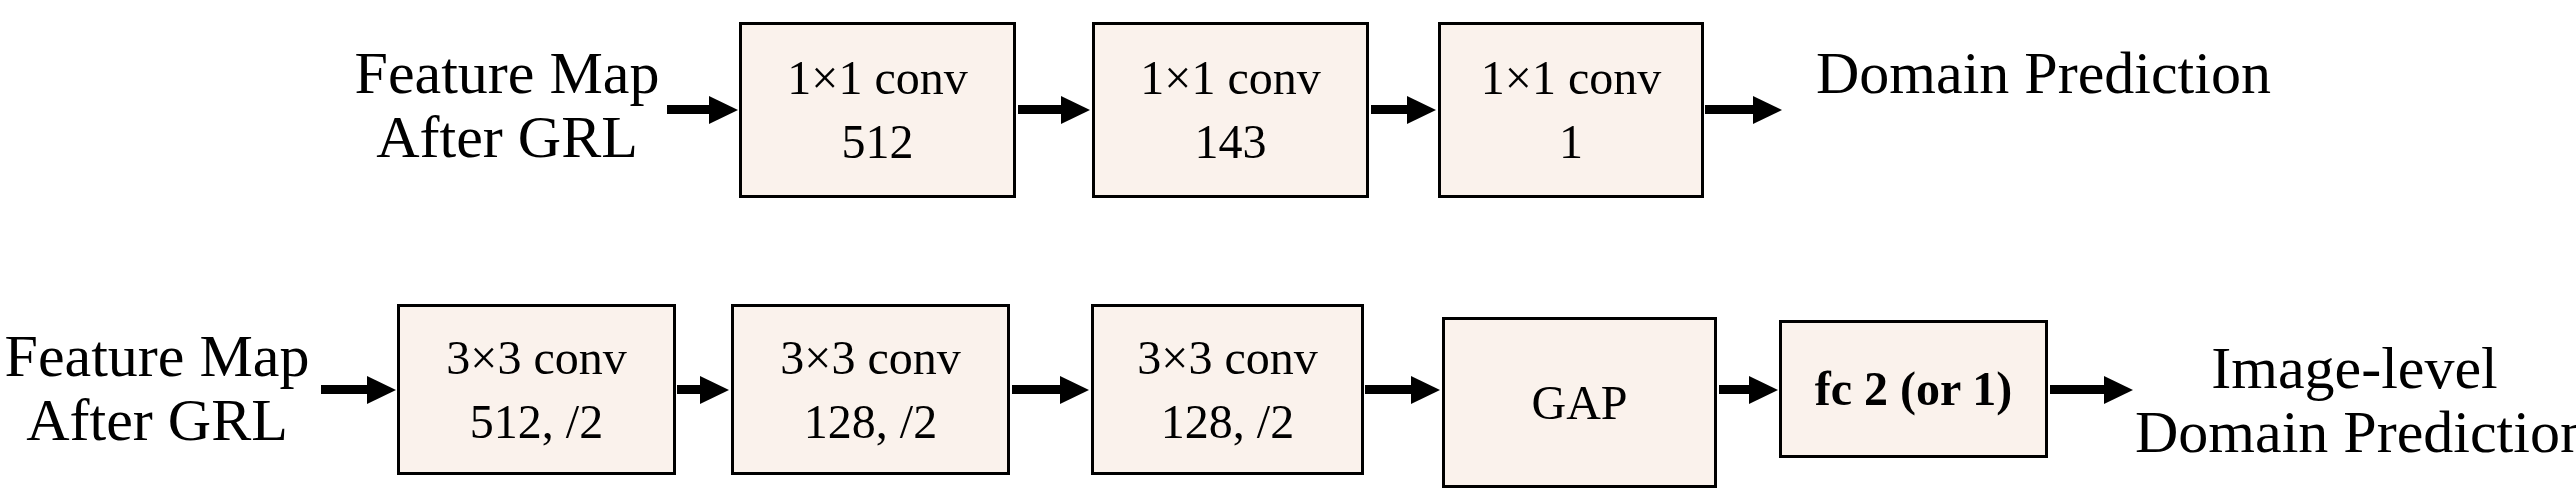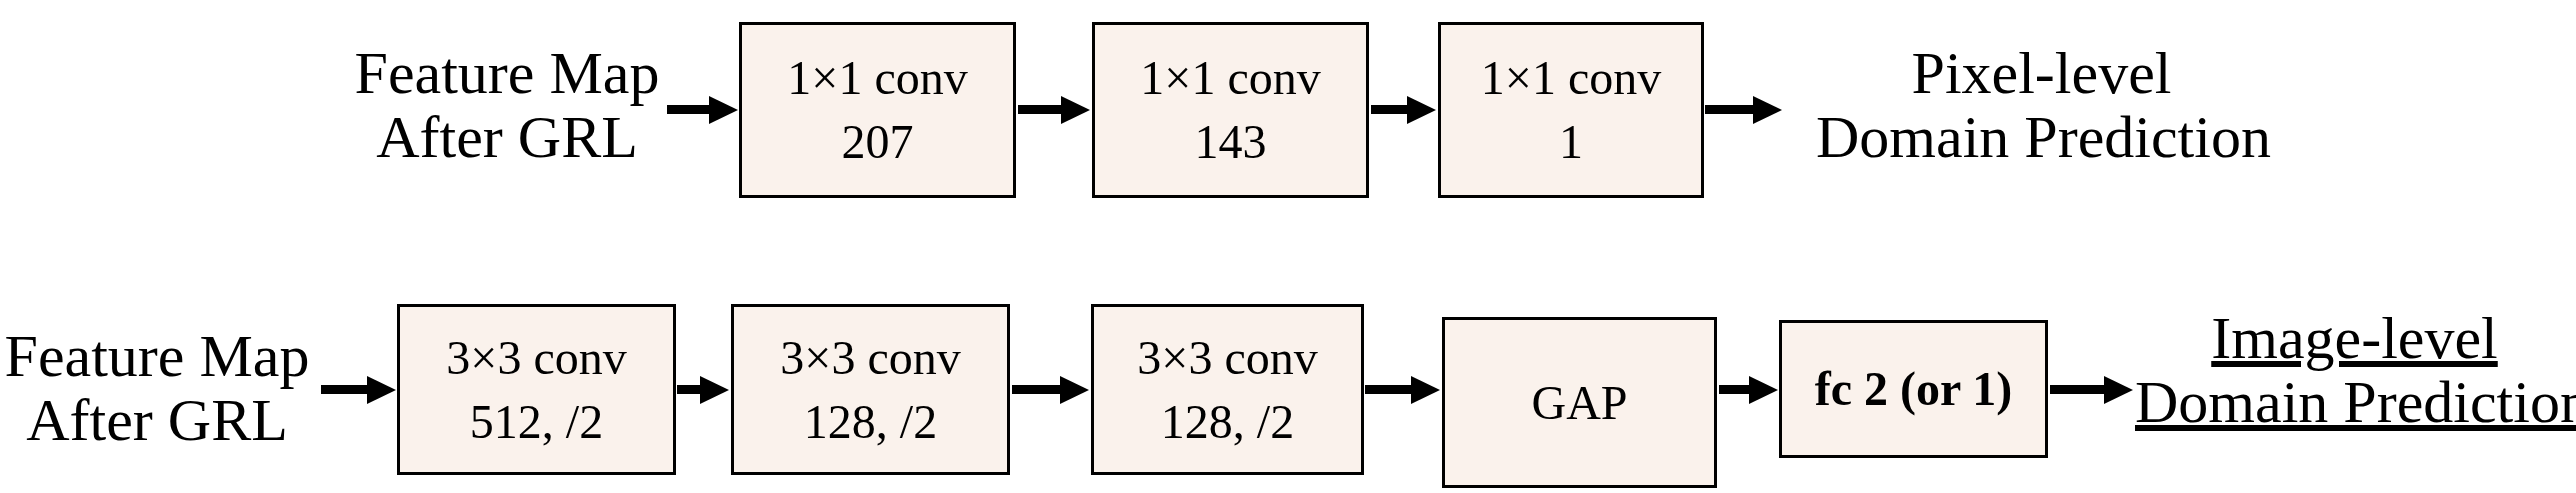--- a/index.html
+++ b/index.html
@@ -54,40 +54,40 @@
   .b-b1  { left: 397px;  top: 304px; width: 279px; height: 171px; }
   .b-a1  { left: 677px;  top: 375px; width: 52px; }
   .b-b2  { left: 731px;  top: 304px; width: 279px; height: 171px; }
   .b-a2  { left: 1012px; top: 375px; width: 77px; }
   .b-b3  { left: 1091px; top: 304px; width: 273px; height: 171px; }
   .b-a3  { left: 1365px; top: 375px; width: 75px; }
   .b-b4  { left: 1442px; top: 317px; width: 275px; height: 171px; }
   .b-a4  { left: 1719px; top: 375px; width: 59px; }
   .b-b5  { left: 1779px; top: 320px; width: 269px; height: 138px; font-weight: bold; }
   .b-a5  { left: 2050px; top: 375px; width: 83px; }
-  .b-out { left: 2135px; top: 306px; width: 439px; text-decoration: underline; }
+  .b-out { left: 2135px; top: 336px; width: 439px; }
 </style>
 </head>
 <body>
 
 <div class="canvas">
 
   <div class="label t-in">
     <div>Feature Map</div>
     <div>After GRL</div>
   </div>
 
   <div class="arrow t-a0">
     <div class="shaft"></div>
     <div class="head"></div>
   </div>
 
   <div class="box t-b1">
     <div>1×1 conv</div>
-    <div>207</div>
+    <div>512</div>
   </div>
 
   <div class="arrow t-a1">
     <div class="shaft"></div>
     <div class="head"></div>
   </div>
 
   <div class="box t-b2">
     <div>1×1 conv</div>
     <div>143</div>
@@ -102,21 +102,20 @@
     <div>1×1 conv</div>
     <div>1</div>
   </div>
 
   <div class="arrow t-a3">
     <div class="shaft"></div>
     <div class="head"></div>
   </div>
 
   <div class="label t-out">
-    <div>Pixel-level</div>
     <div>Domain Prediction</div>
   </div>
 
   <div class="label b-in">
     <div>Feature Map</div>
     <div>After GRL</div>
   </div>
 
   <div class="arrow b-a0">
     <div class="shaft"></div>

